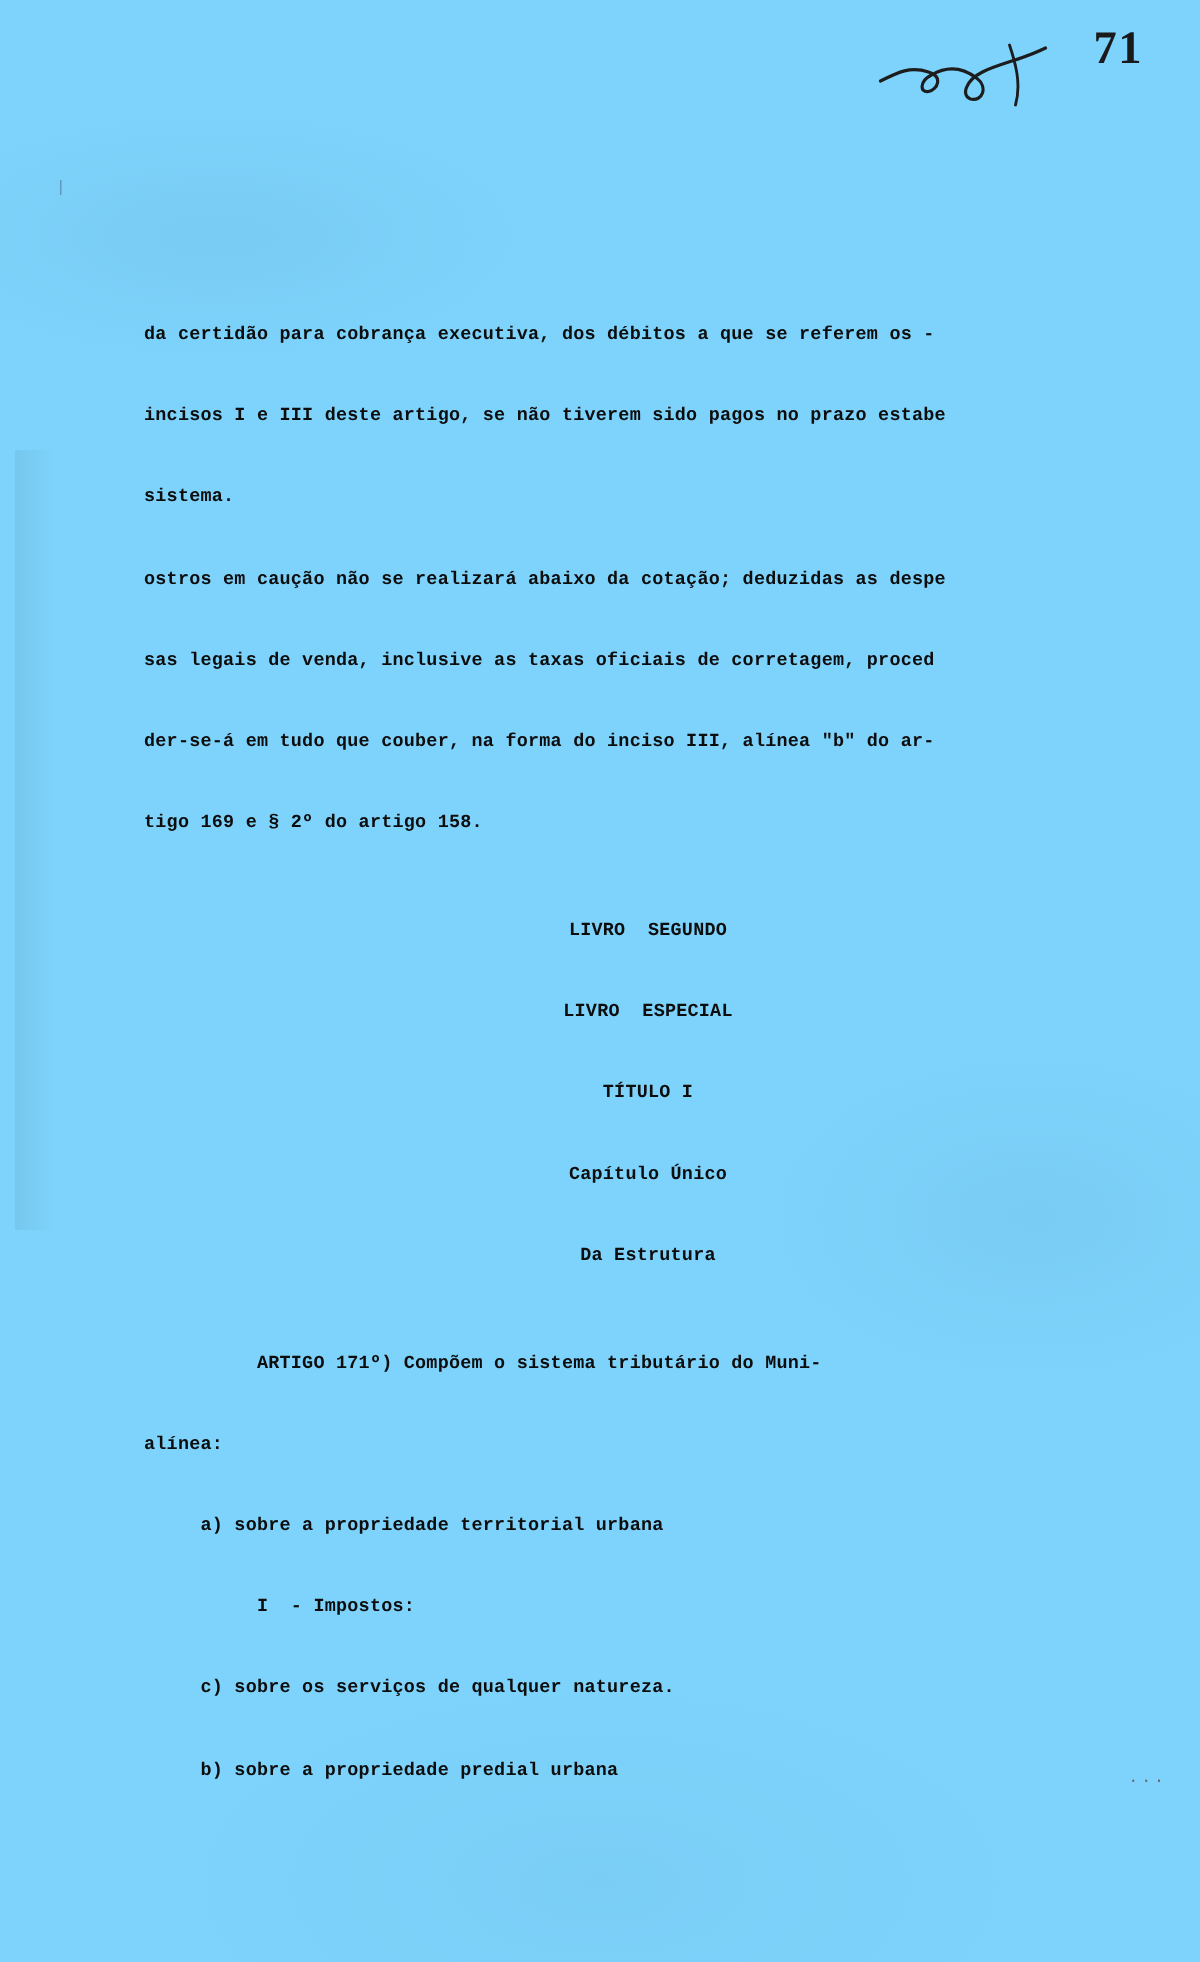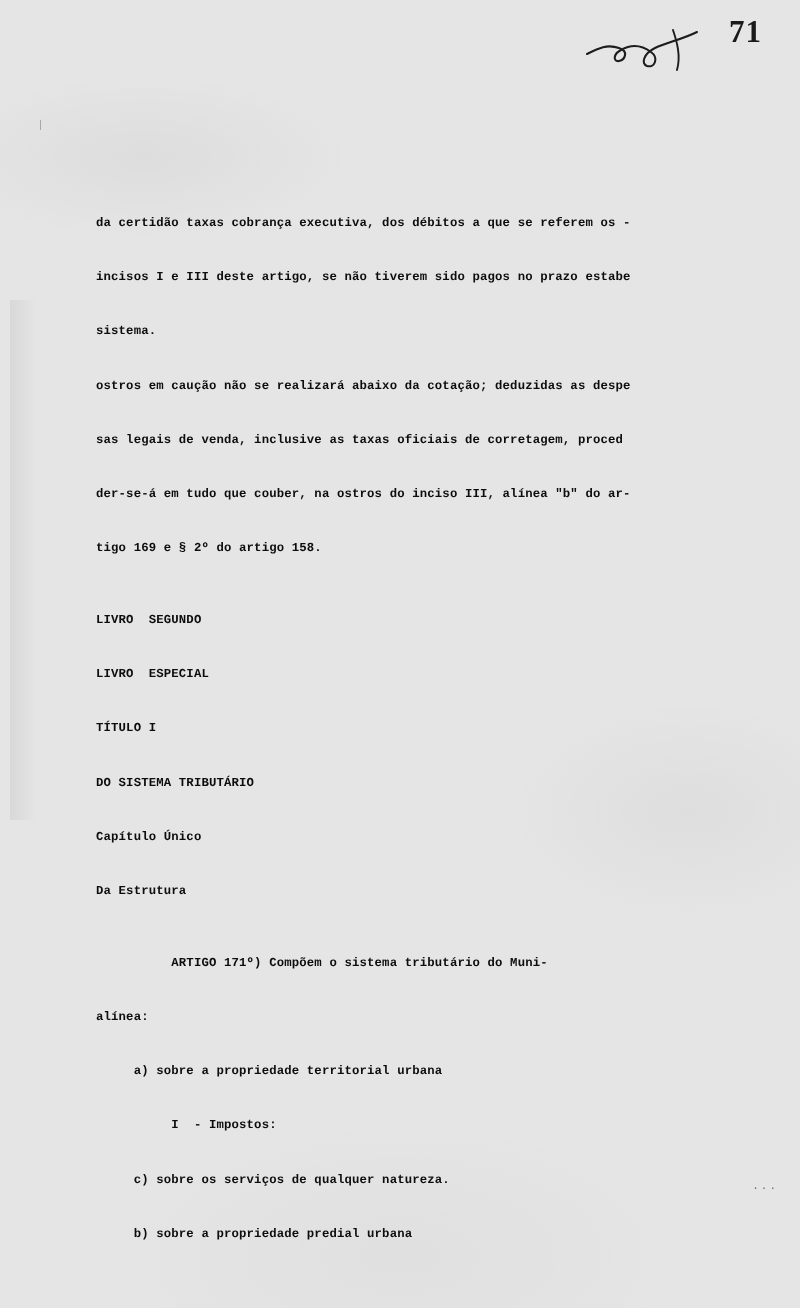--- a/index.html
+++ b/index.html
@@ -10,21 +10,21 @@
   body {
     width: 800px;
     height: 1308px;
     position: relative;
     font-family: "Liberation Mono", "DejaVu Sans Mono", monospace;
     overflow: hidden;
   }
   .page {
     position: absolute;
     inset: 0;
-    background: #e5e5e5;
+    background: #7dd3fc;
   }
   
   .page::before {
     content: "";
     position: absolute;
     inset: 0;
     background:
       radial-gradient(ellipse 300px 120px at 18% 12%, rgba(0,0,0,0.035), rgba(0,0,0,0) 70%),
       radial-gradient(ellipse 260px 160px at 86% 62%, rgba(0,0,0,0.03), rgba(0,0,0,0) 70%),
       radial-gradient(ellipse 420px 200px at 50% 96%, rgba(0,0,0,0.025), rgba(0,0,0,0) 70%);
@@ -59,21 +59,21 @@
     letter-spacing: 0.15px;
     font-weight: 700;
     white-space: pre-wrap;
     text-rendering: geometricPrecision;
   }
   .ln {
     display: block;
     white-space: pre;
     filter: blur(0.22px);
   }
-  .ctr { text-align: left; }
+  .ctr { text-align: center; }
   .smudge-left {
     position: absolute;
     left: 10px;
     top: 300px;
     width: 26px;
     height: 520px;
     background: linear-gradient(90deg, rgba(0,0,0,0.06), rgba(0,0,0,0));
     pointer-events: none;
   }
   .edge-mark {
@@ -106,32 +106,31 @@
     <svg width="120" height="44" viewBox="0 0 120 44" aria-hidden="true">
       <path d="M2 26 C14 20, 22 16, 34 20 C44 23, 40 32, 34 33 C28 34, 28 26, 36 22 C48 15, 58 18, 66 24 C74 30, 70 40, 62 38 C56 36, 58 26, 70 20 C82 14, 96 12, 112 4" fill="none" stroke="#1d1d1d" stroke-width="2.1" stroke-linecap="round"></path>
       <path d="M88 2 C92 14, 96 28, 92 42" fill="none" stroke="#1d1d1d" stroke-width="1.9" stroke-linecap="round"></path>
     </svg>
   </div>
 
   <div class="smudge-left"></div>
 
   <div class="body-text">
 
-    <span class="ln">da certidão taxas cobrança executiva, dos débitos a que se referem os -</span>
+    <span class="ln">da certidão para cobrança executiva, dos débitos a que se referem os -</span>
     <span class="ln">incisos I e III deste artigo, se não tiverem sido pagos no prazo estabe</span>
     <span class="ln">sistema.</span>
     <span class="ln">ostros em caução não se realizará abaixo da cotação; deduzidas as despe</span>
     <span class="ln">sas legais de venda, inclusive as taxas oficiais de corretagem, proced</span>
-    <span class="ln">der-se-á em tudo que couber, na ostros do inciso III, alínea "b" do ar-</span>
+    <span class="ln">der-se-á em tudo que couber, na forma do inciso III, alínea "b" do ar-</span>
     <span class="ln">tigo 169 e § 2º do artigo 158.</span>
 
     <span class="ln ctr">LIVRO  SEGUNDO</span>
     <span class="ln ctr">LIVRO  ESPECIAL</span>
     <span class="ln ctr">TÍTULO I</span>
-    <span class="ln ctr">DO SISTEMA TRIBUTÁRIO</span>
     <span class="ln ctr">Capítulo Único</span>
     <span class="ln ctr">Da Estrutura</span>
 
     <span class="ln">          ARTIGO 171º) Compõem o sistema tributário do Muni-</span>
     <span class="ln">alínea:</span>
     <span class="ln">     a) sobre a propriedade territorial urbana</span>
     <span class="ln">          I  - Impostos:</span>
     <span class="ln">     c) sobre os serviços de qualquer natureza.</span>
     <span class="ln">     b) sobre a propriedade predial urbana</span>
     

